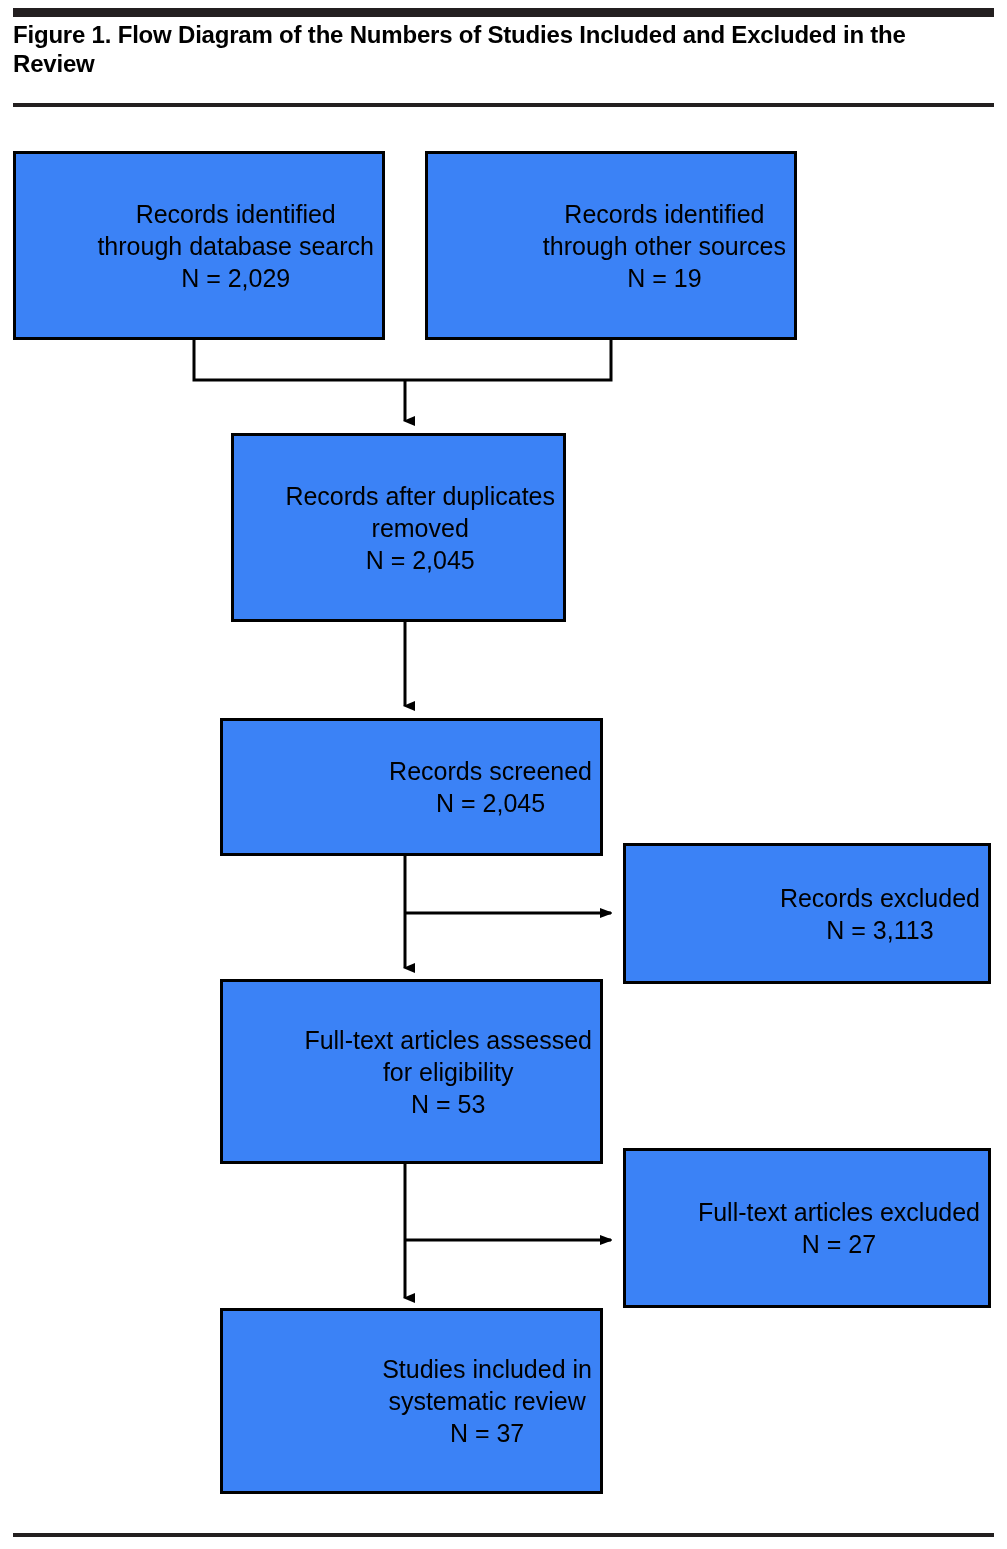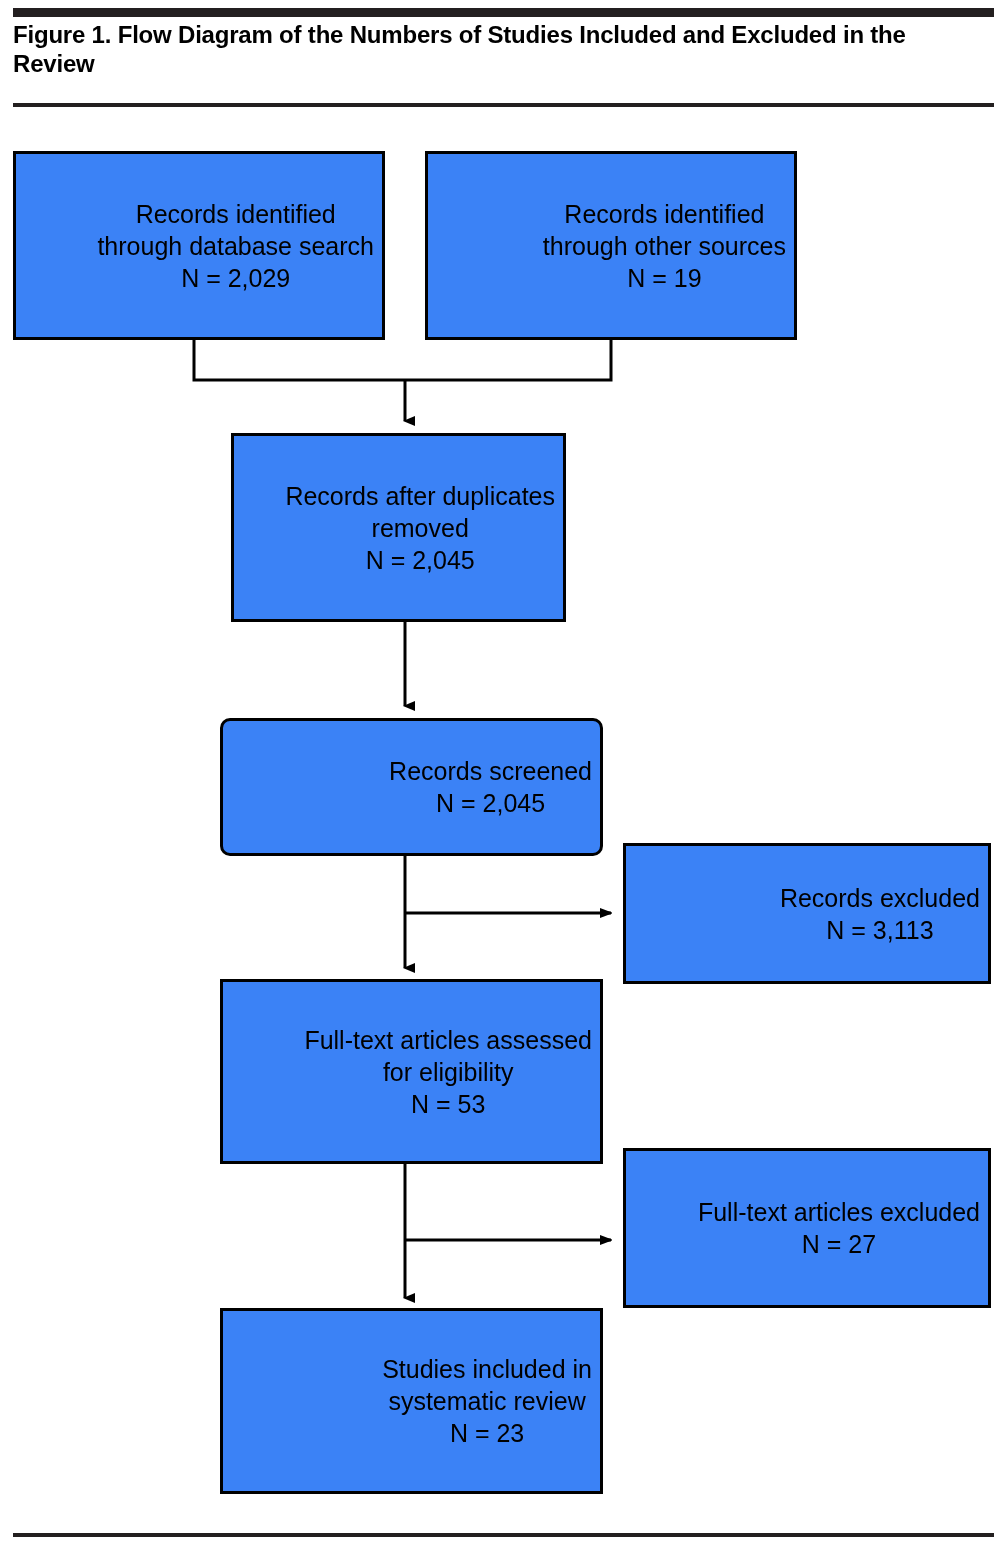--- a/index.html
+++ b/index.html
@@ -150,21 +150,21 @@
 through other sources
 N = 19</div>
     </div>
 
     <div class="node-box" style="left:220px; top:433px; width:335px; height:189px;margin-left:11px;">
       <div class="node-text">Records after duplicates
 removed
 N = 2,045</div>
     </div>
 
-    <div class="node-box" style="left:220px; top:718px; width:383px; height:138px;border-radius:10px;">
+    <div class="node-box" style="left:220px; top:718px; width:383px; height:138px;">
       <div class="node-text">Records screened
 N = 2,045</div>
     </div>
 
     <div class="node-box" style="left:623px; top:843px; width:368px; height:141px;">
       <div class="node-text">Records excluded
 N = 3,113</div>
     </div>
 
     <div class="node-box" style="left:220px; top:979px; width:383px; height:185px;padding-left:32px;">
@@ -174,20 +174,20 @@
     </div>
 
     <div class="node-box" style="left:623px; top:1148px; width:368px; height:160px;">
       <div class="node-text">Full-text articles excluded
 N = 27</div>
     </div>
 
     <div class="node-box" style="left:220px; top:1308px; width:383px; height:186px;">
       <div class="node-text">Studies included in
 systematic review
-N = 23</div>
+N = 37</div>
     </div>
 
   </div>
 
   <div class="rule-bottom"></div>
 
 </div>
 
 </body></html>

